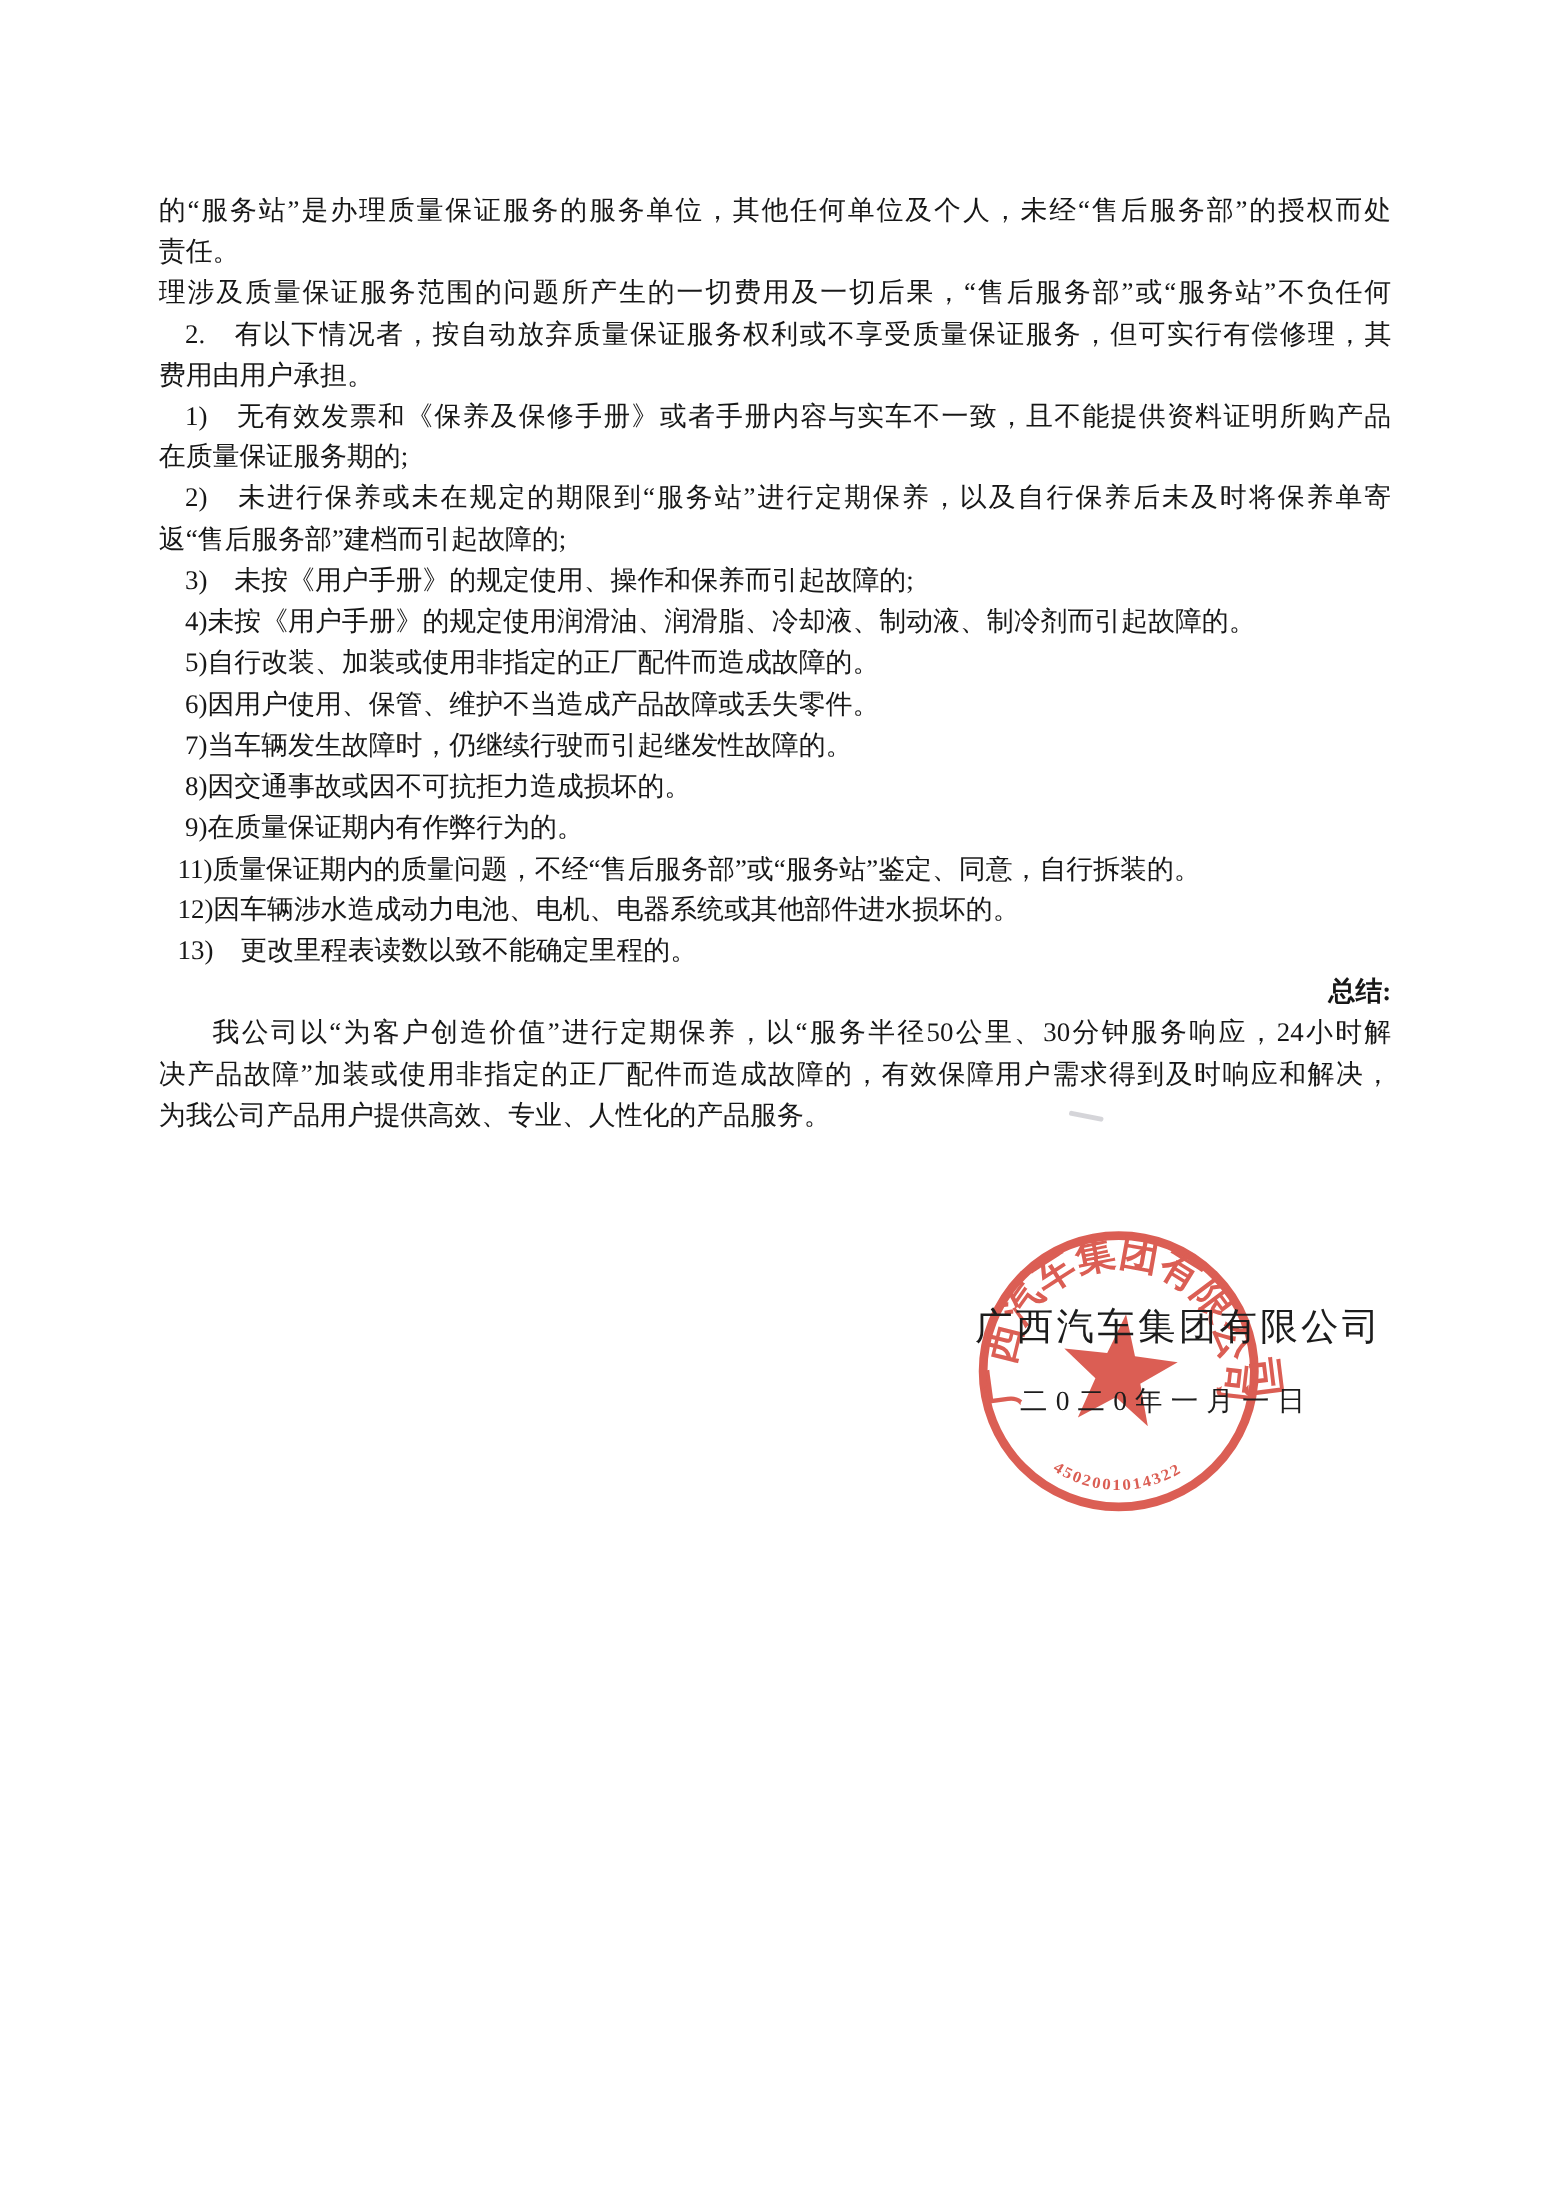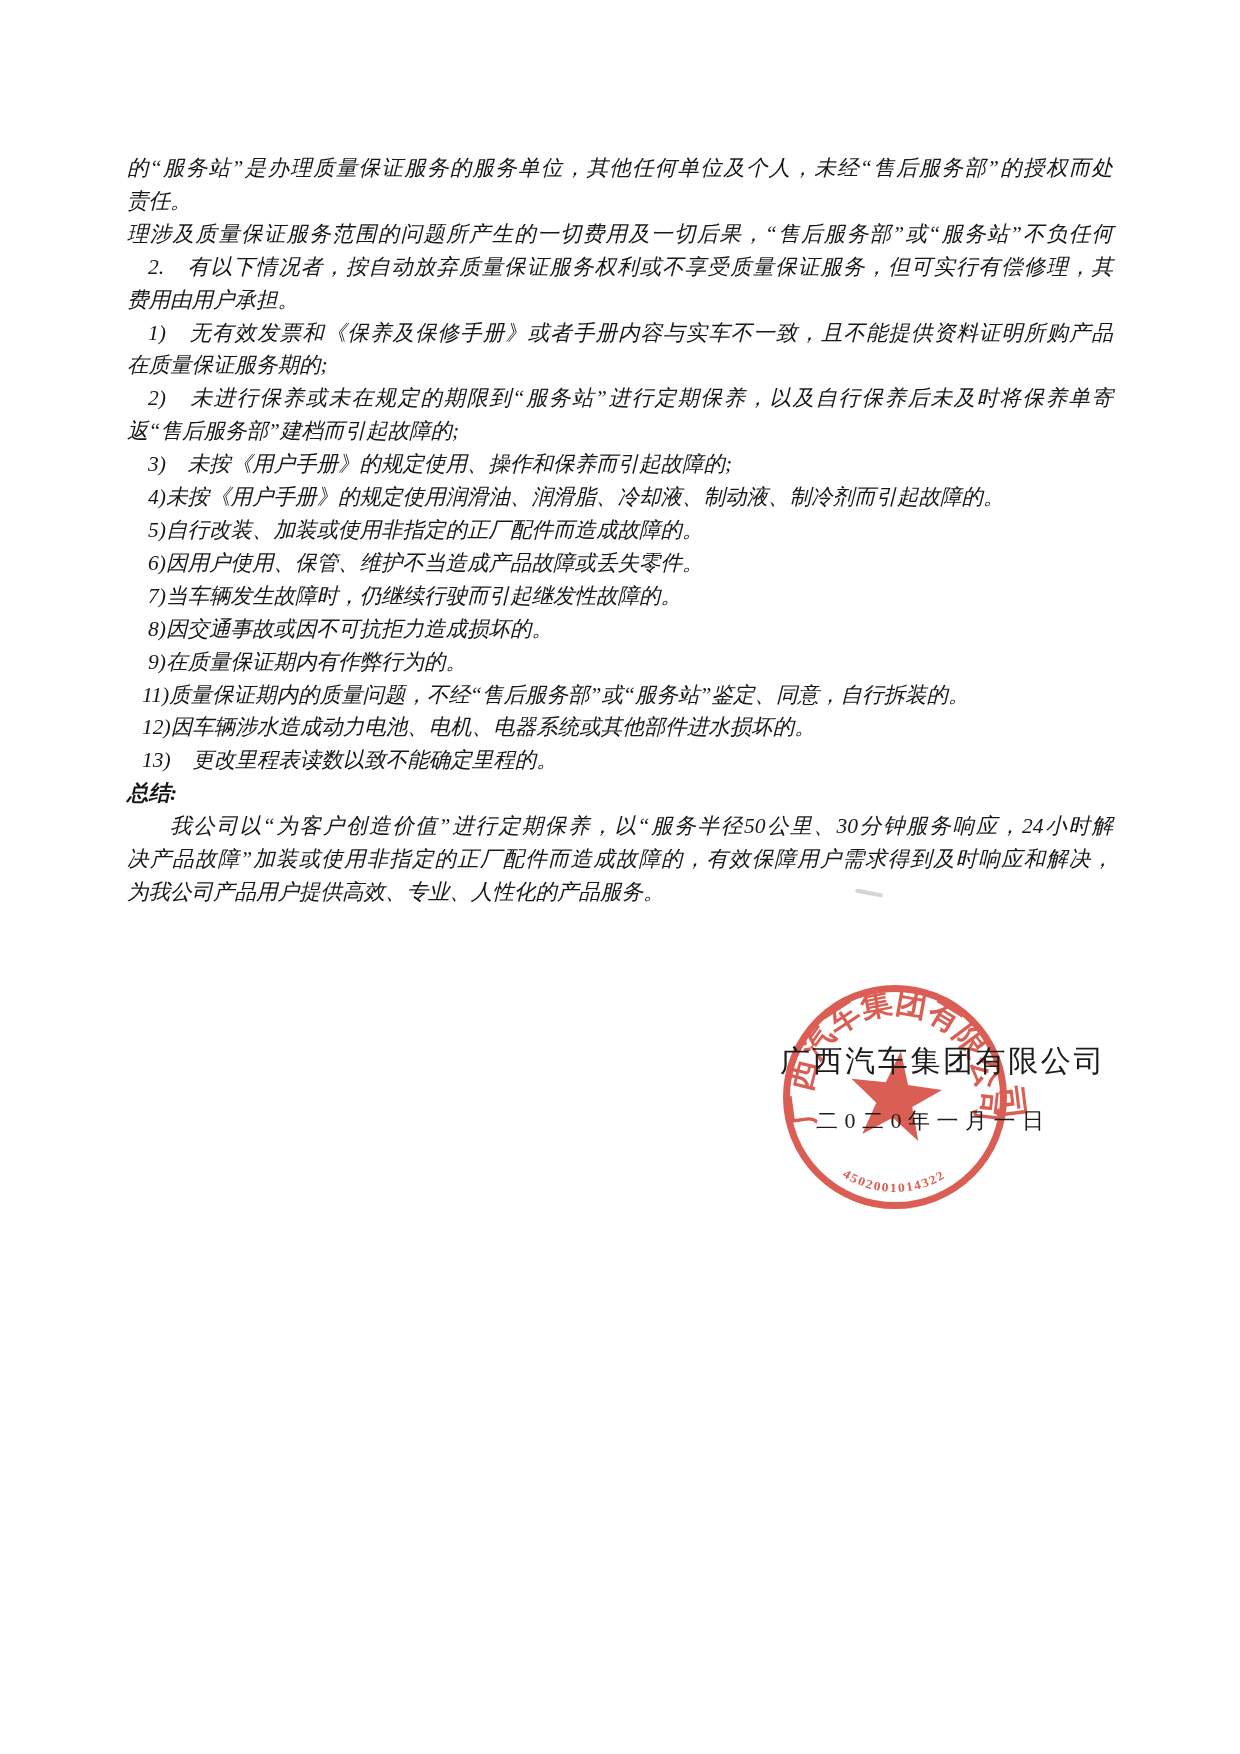--- a/index.html
+++ b/index.html
@@ -8,26 +8,26 @@
     background:#ffffff;
     position:relative;
     font-family:"Liberation Serif","DejaVu Serif",serif;
     color:#171717;
     overflow:hidden;
   }
   .doc{
     position:absolute;left:127px;top:152px;width:986px;
     font-size:21.5px;line-height:32.9px;
   }
-  .line{white-space:nowrap;text-align:left;font-style:italic;}
+  .line{white-space:nowrap;text-align:left;}
   .line.j{white-space:normal;text-align:justify;text-align-last:justify;}
   .i1{padding-left:21px;}
   .i2{padding-left:15px;}
   .i3{padding-left:43px;}
-  .b{font-weight:bold;}
+  .b{font-weight:bold;text-align:right;}
   .sig-company{
     position:absolute;left:780px;top:1041px;
     font-size:30px;letter-spacing:2.6px;white-space:nowrap;
     color:#1c1c1c;z-index:3;
   }
   .sig-date{
     position:absolute;left:816px;top:1106px;
     font-size:22px;letter-spacing:6.5px;white-space:nowrap;
     color:#1c1c1c;z-index:3;
   }

